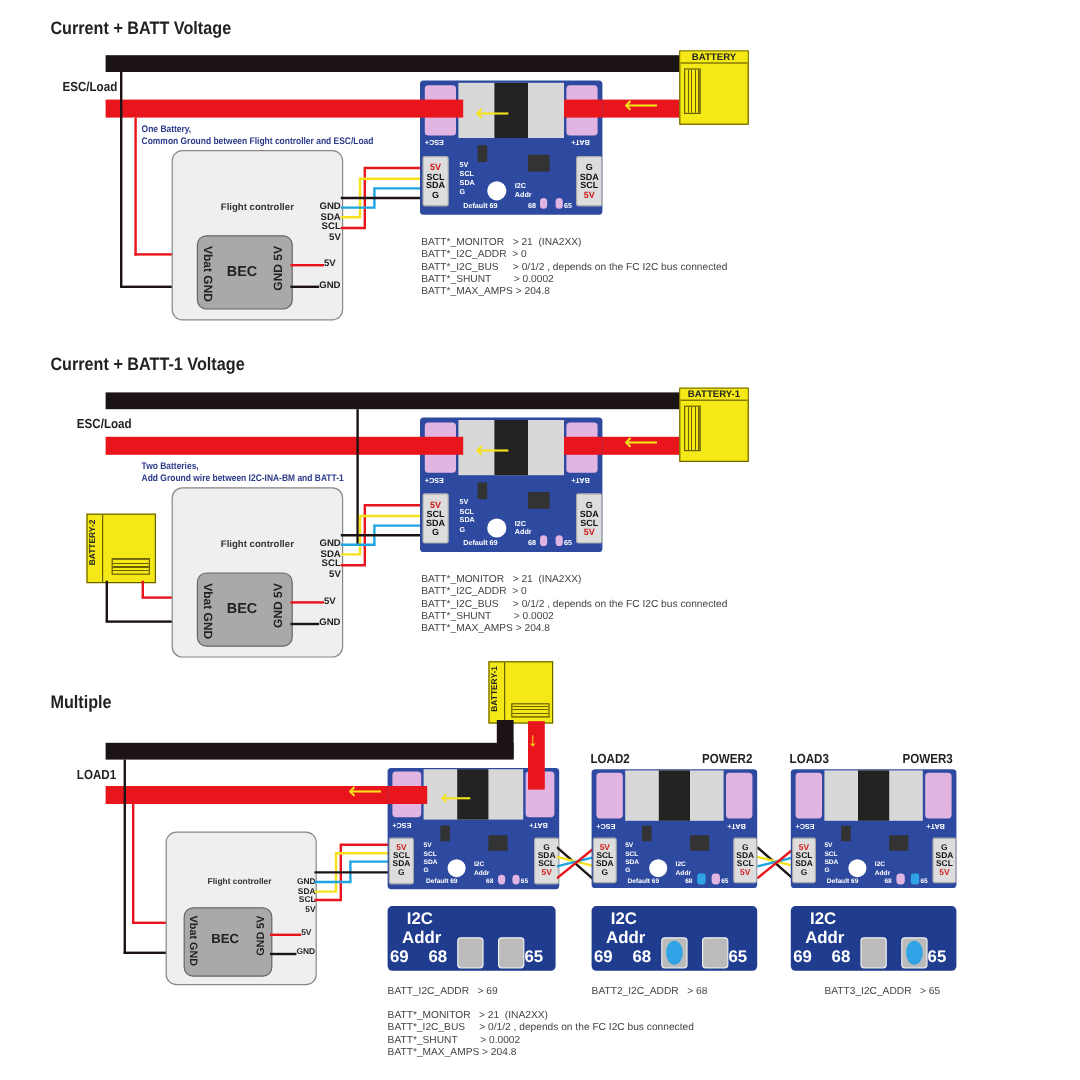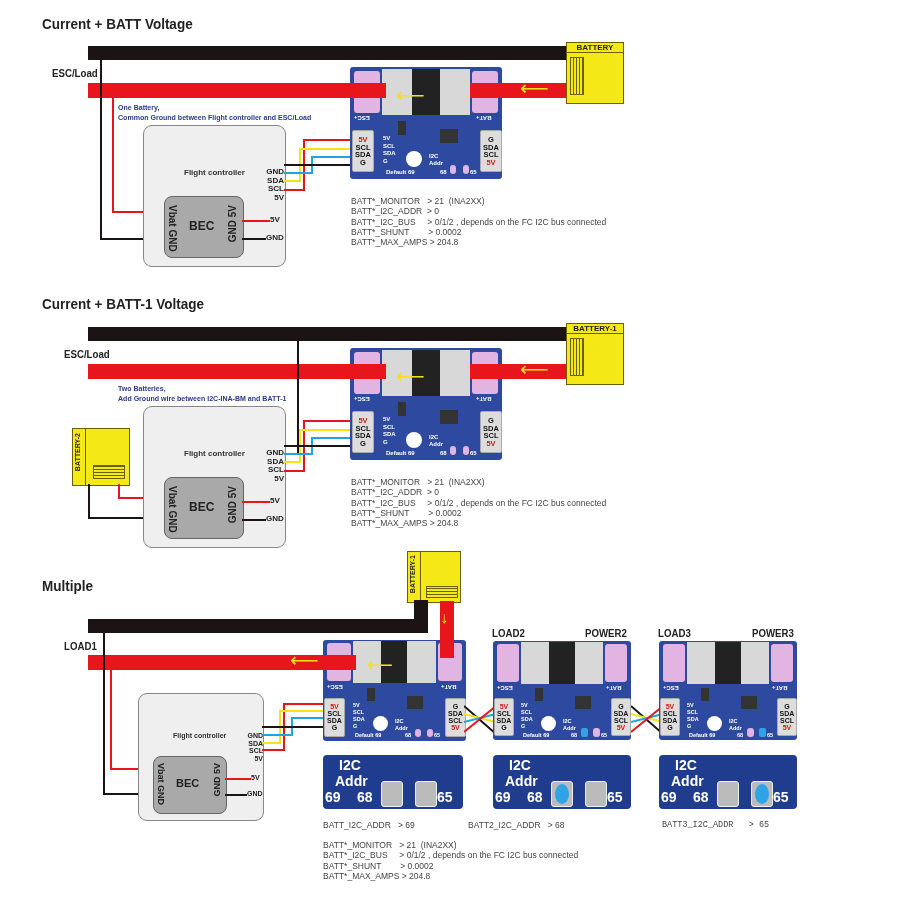--- a/index.html
+++ b/index.html
@@ -453,18 +453,18 @@
   <div class="abs zs-text" style="left:2px;top:34px;font-size:14px;">69</div>
   <div class="abs zs-text" style="left:34px;top:34px;font-size:14px;">68</div>
   <div class="abs jumper" style="left:58px;top:26px;width:20px;height:24px;"></div>
   <div class="abs jumper" style="left:92px;top:26px;width:20px;height:24px;">
       <div class="jumper-on" style="width:14px;height:20px;margin:2px 3px;"></div>
     </div>
   <div class="abs zs-text" style="left:114px;top:34px;font-size:14px;">65</div>
 </div>
 
 <div class="abs params" style="left:323px;top:820px;">BATT_I2C_ADDR   &gt; 69</div>
-<div class="abs params" style="left:468px;top:820px;text-align:right;">BATT2_I2C_ADDR   &gt; 68</div>
-<div class="abs params" style="left:662px;top:820px;font-family:Liberation Mono, monospace;">BATT3_I2C_ADDR   &gt; 65</div>
+<div class="abs params" style="left:493px;top:820px;text-align:right;">BATT2_I2C_ADDR   &gt; 68</div>
+<div class="abs params" style="left:687px;top:820px;">BATT3_I2C_ADDR   &gt; 65</div>
 <div class="abs params" style="left:323px;top:840px;">BATT*_MONITOR   &gt; 21  (INA2XX)
 BATT*_I2C_BUS     &gt; 0/1/2 , depends on the FC I2C bus connected
 BATT*_SHUNT        &gt; 0.0002
 BATT*_MAX_AMPS &gt; 204.8</div>
 
 </body></html>

